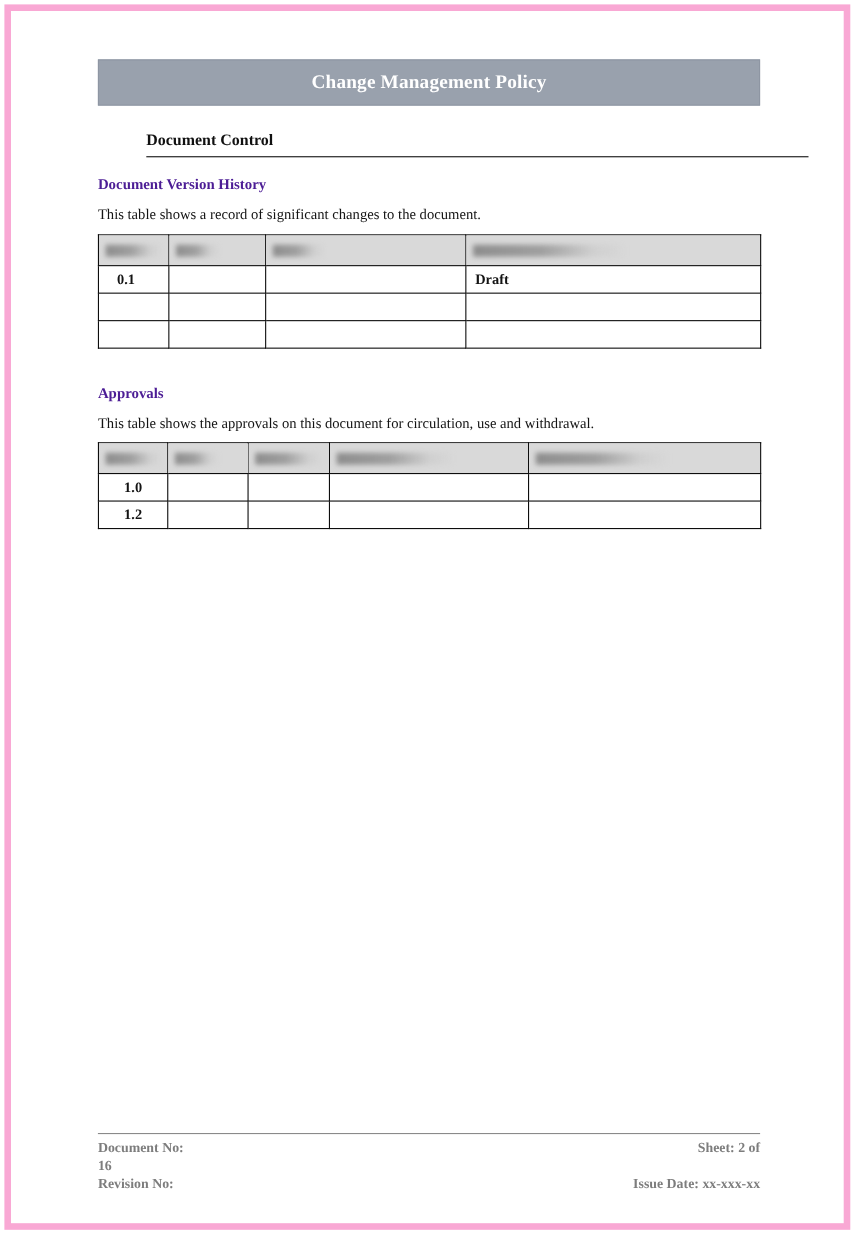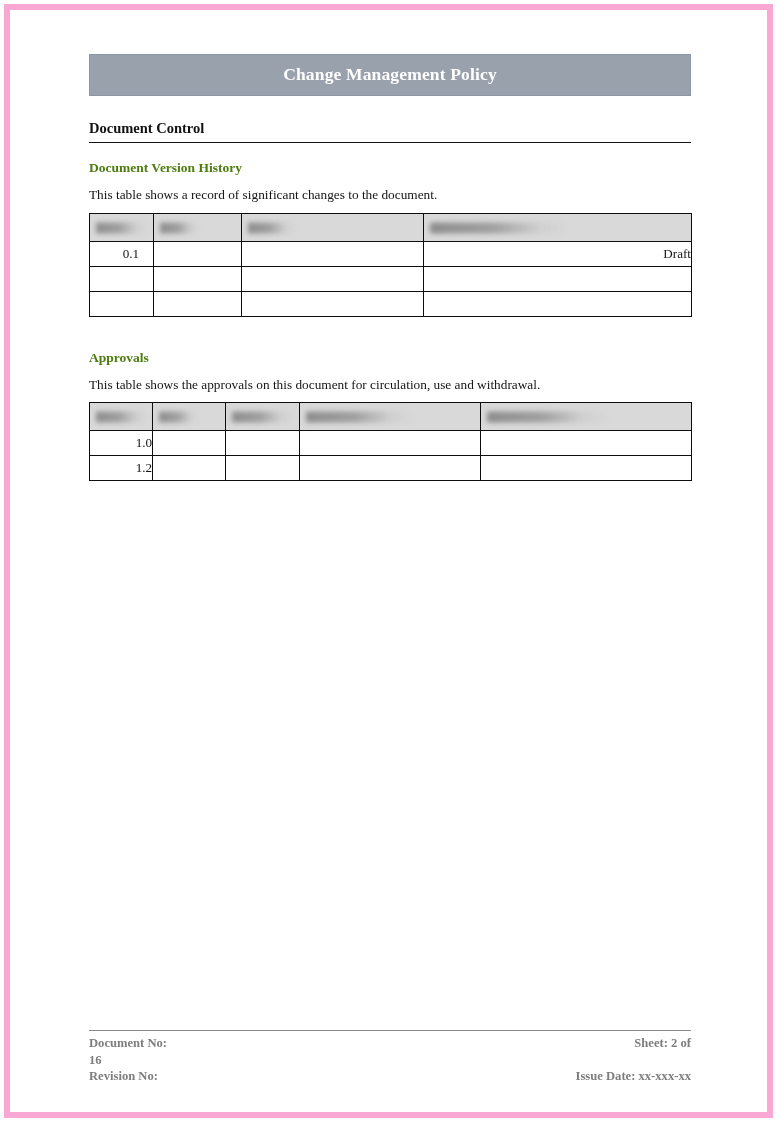--- a/index.html
+++ b/index.html
@@ -63,30 +63,30 @@
     position: absolute;
     left: 79px;
     width: 602px;
     font-size: 14.5px;
     font-weight: bold;
     color: #111111;
     padding-bottom: 5px;
     border-bottom: 1.6px solid #121212;
     box-sizing: border-box;
   }
-  #doc-control-heading { top: 110px; }
+  #doc-control-heading { top: 110px; margin-left: 44px; }
 
   
   .sub-heading {
     position: absolute;
     left: 79px;
     width: 602px;
     font-size: 13.5px;
     font-weight: bold;
-    color: #4d7c0f;
+    color: #4c1d95;
     line-height: 1.2;
   }
   .body-text {
     position: absolute;
     left: 79px;
     width: 602px;
     font-size: 13.3px;
     color: #141414;
     line-height: 1.25;
   }
@@ -103,25 +103,24 @@
     width: 602px;
     border-collapse: collapse;
     table-layout: fixed;
     background: #ffffff;
   }
   .doc-table td, .doc-table th {
     border: 1px solid #0d0d0d;
     padding: 0;
     margin: 0;
     font-size: 13.1px;
-    font-weight: normal;
+    font-weight: bold;
     color: #141414;
     vertical-align: middle;
     background: #ffffff;
-    text-align: right;
   }
   .doc-table thead th {
     background: #d9d9d9;
     height: 27px;
     position: relative;
     overflow: hidden;
   }
   .doc-table tbody td {
     height: 24px;
   }

